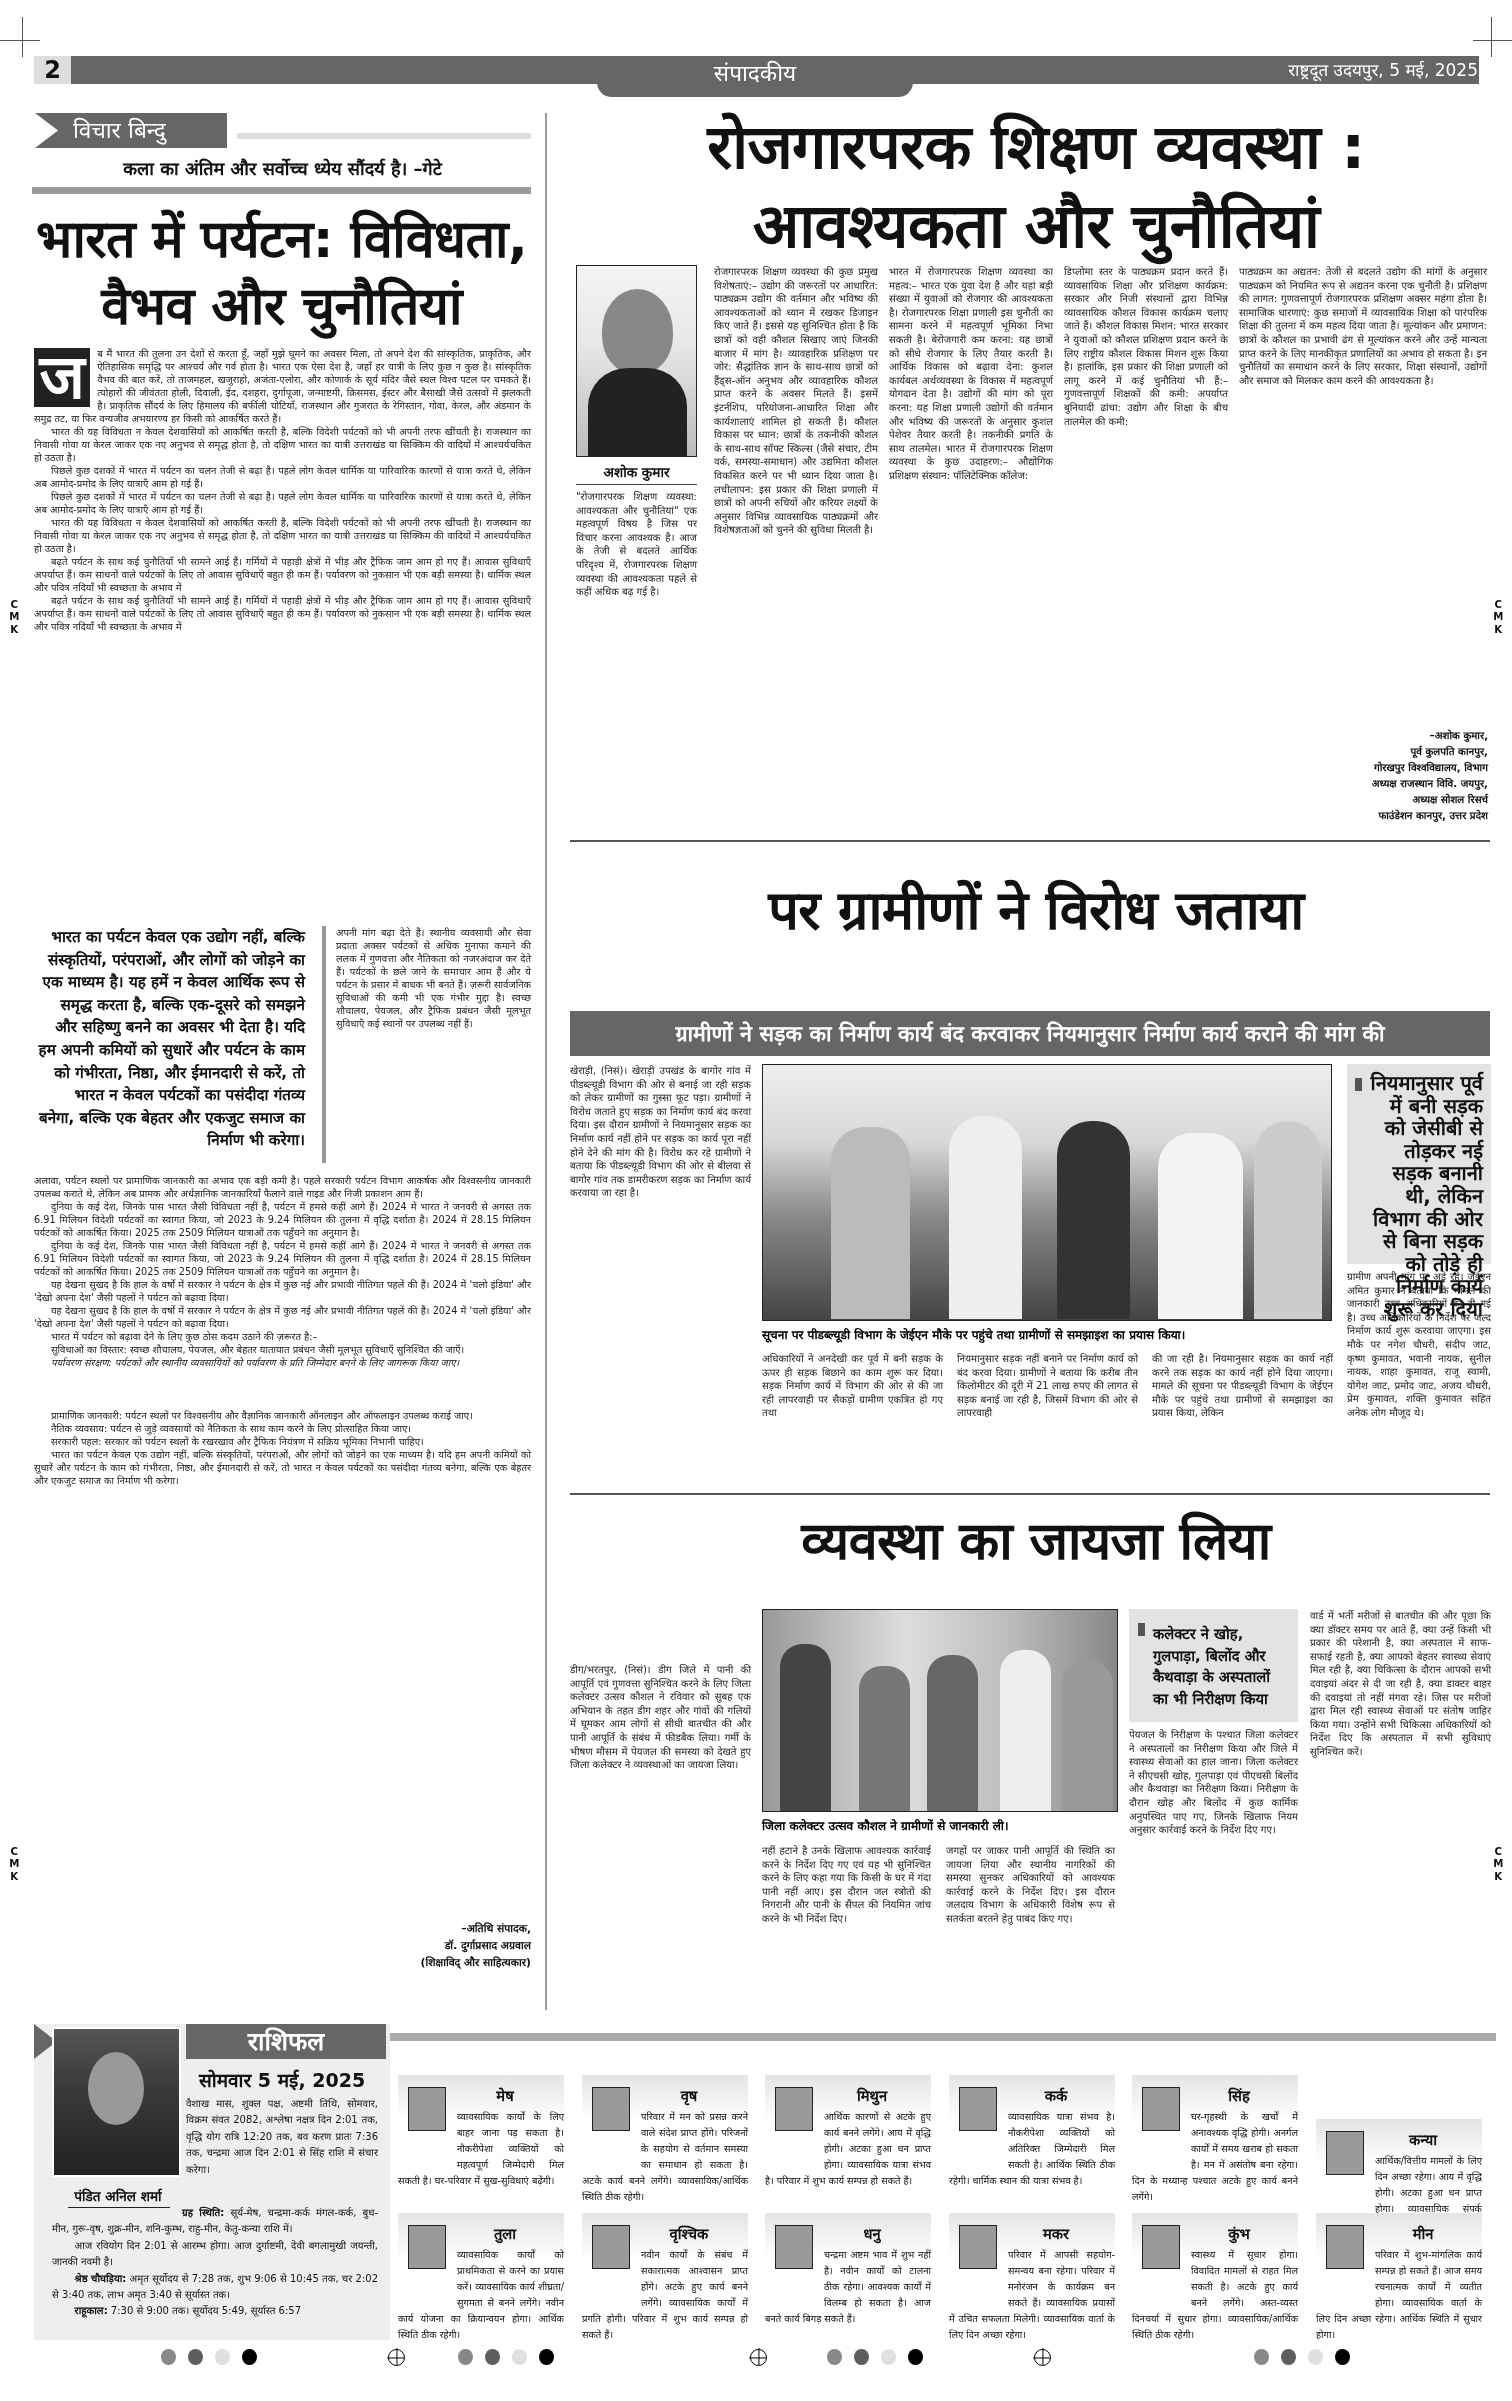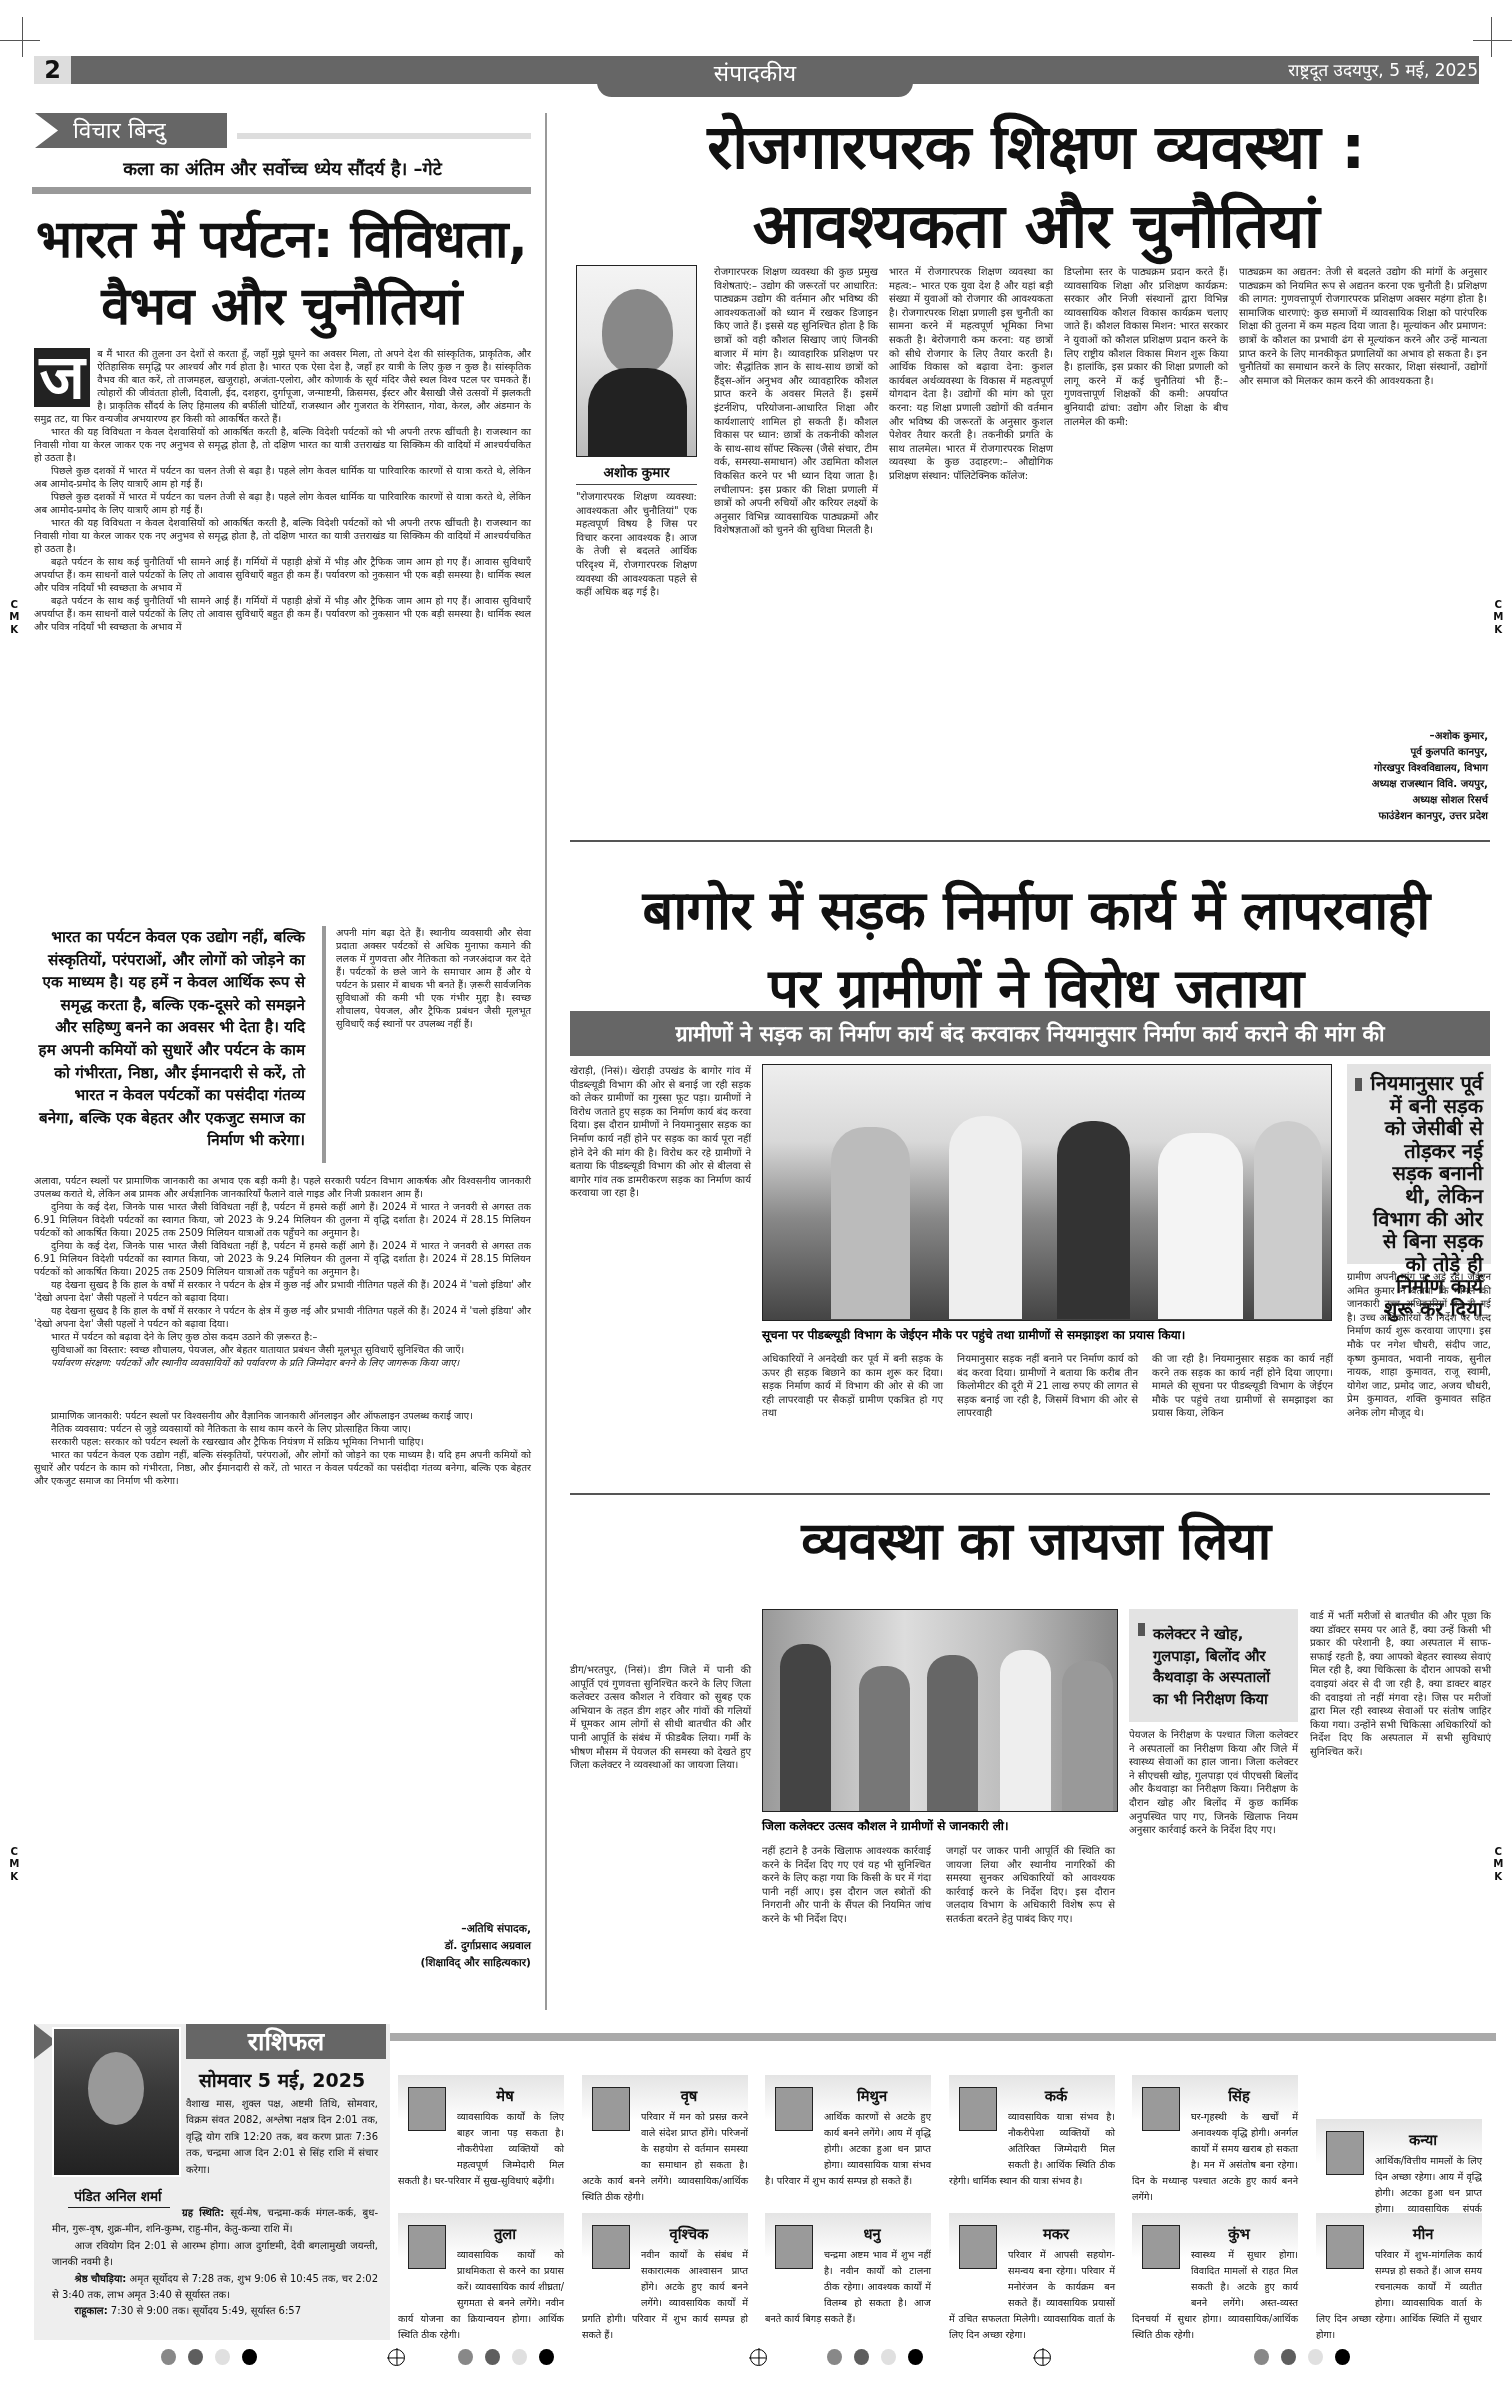--- a/index.html
+++ b/index.html
@@ -149,21 +149,20 @@
   <div>–अशोक कुमार,</div>
   <div>पूर्व कुलपति कानपुर,</div>
   <div>गोरखपुर विश्वविद्यालय, विभाग</div>
   <div>अध्यक्ष राजस्थान विवि. जयपुर,</div>
   <div>अध्यक्ष सोशल रिसर्च</div>
   <div>फाउंडेशन कानपुर, उत्तर प्रदेश</div>
 </div>
 <div class="abs hrule" style="left:570px;top:840px;width:920px;"></div>
 
 <div class="abs head2">
-  <div>बागोर में सड़क निर्माण कार्य में लापरवाही</div>
   <div>पर ग्रामीणों ने विरोध जताया</div>
 </div>
 <div class="abs subhead-bar">ग्रामीणों ने सड़क का निर्माण कार्य बंद करवाकर नियमानुसार निर्माण कार्य कराने की मांग की</div>
 
 <div class="abs col-text" style="left:570px;top:1064px;width:181px;">खेराड़ी, (निसं)। खेराड़ी उपखंड के बागोर गांव में पीडब्ल्यूडी विभाग की ओर से बनाई जा रही सड़क को लेकर ग्रामीणों का गुस्सा फूट पड़ा। ग्रामीणों ने विरोध जताते हुए सड़क का निर्माण कार्य बंद करवा दिया। इस दौरान ग्रामीणों ने नियमानुसार सड़क का निर्माण कार्य नहीं होने पर सड़क का कार्य पूरा नहीं होने देने की मांग की है। विरोध कर रहे ग्रामीणों ने बताया कि पीडब्ल्यूडी विभाग की ओर से बीलवा से बागोर गांव तक डामरीकरण सड़क का निर्माण कार्य करवाया जा रहा है।</div>
 
 <div class="abs photo-box" style="left:762px;top:1064px;width:570px;height:257px;background:linear-gradient(180deg,#eee 0%,#d8d8d8 30%,#888 60%,#444 100%);">
   <div style="position:absolute;left:68px;top:62px;width:79px;height:192px;background:#bbb;border-radius:34px 34px 0 0;"></div>
   <div style="position:absolute;left:186px;top:51px;width:73px;height:203px;background:#eee;border-radius:34px 34px 0 0;"></div>
   <div style="position:absolute;left:294px;top:56px;width:73px;height:198px;background:#333;border-radius:34px 34px 0 0;"></div>

